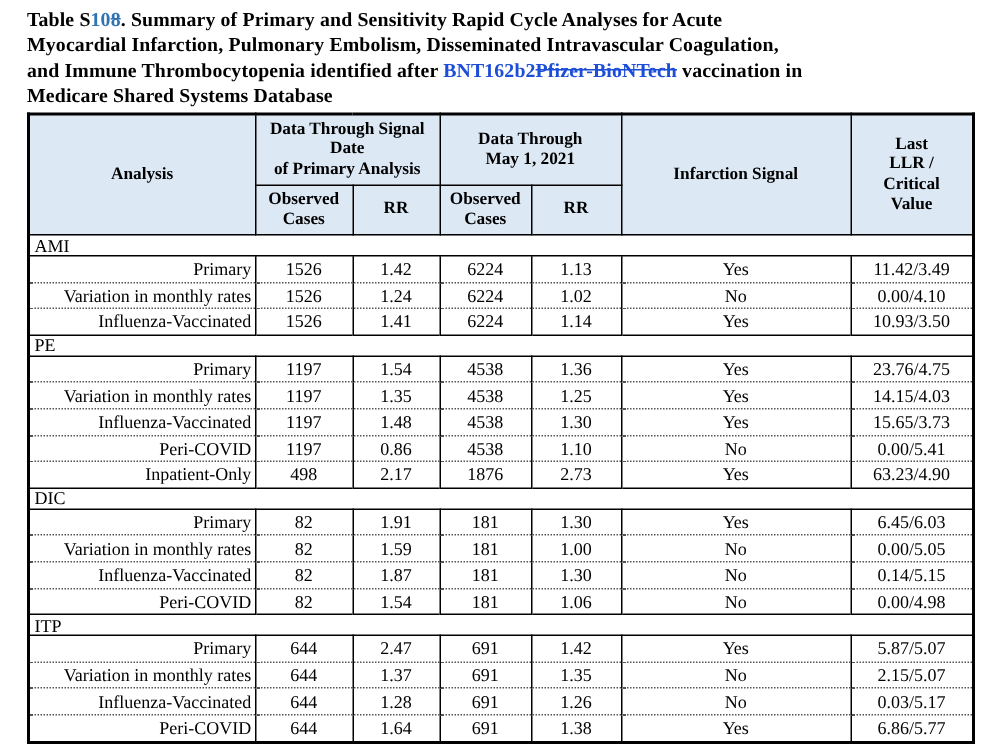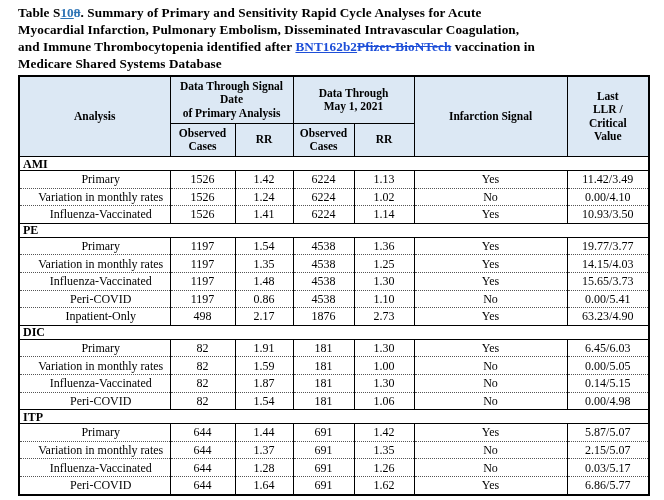--- a/index.html
+++ b/index.html
@@ -7,21 +7,21 @@
   .page{padding:4px 14px 0 18px;}
 
   .title{
     font-weight:bold;
     font-size:13.2px;
     line-height:17px;
     white-space:pre-wrap;
     width:636px;
     letter-spacing:.1px;
   }
-  .ins{text-decoration:underline;text-align:right;}
+  .ins{text-align:right;}
   .del{text-decoration:line-through;}
   .blue{color:#2E74B5;}
   .purple{color:#1d4ed8;}
 
   table.main{
     border-collapse:collapse;
     table-layout:fixed;
     width:630px;
     margin-top:3px;
     border:2px solid #000;
@@ -46,28 +46,28 @@
     font-size:12px;
     line-height:14px;
     height:16.6px;
     padding:0 2px;
     overflow:hidden;
     white-space:nowrap;
   }
   tr.section-row td{
     border-top:1px solid #000;
     border-bottom:1px solid #000;
-    font-weight:bold;
+    font-weight:normal;
     height:13px;
     line-height:12px;
     padding-left:3px;
     text-align:left;
   }
   tr.data-row td{border-top:1px dotted #555;}
-  td.label{text-align:center;padding-left:14px;}
+  td.label{text-align:right;padding-left:14px;}
   td.num{text-align:center;}
 
   .footnote{
     font-size:10.5px;
     line-height:13px;
     margin-top:2px;
   }
 </style>
 </head>
 <body>
@@ -146,21 +146,21 @@
         <tr class="section-row">
           <td colspan="7">PE</td>
         </tr>
         <tr class="data-row">
           <td class="label">Primary</td>
           <td class="num">1197</td>
           <td class="num">1.54</td>
           <td class="num">4538</td>
           <td class="num">1.36</td>
           <td class="num">Yes</td>
-          <td class="num">19.77/3.77</td>
+          <td class="num">23.76/4.75</td>
         </tr>
         <tr class="data-row">
           <td class="label">Variation in monthly rates</td>
           <td class="num">1197</td>
           <td class="num">1.35</td>
           <td class="num">4538</td>
           <td class="num">1.25</td>
           <td class="num">Yes</td>
           <td class="num">14.15/4.03</td>
         </tr>
@@ -229,21 +229,21 @@
           <td class="num">1.06</td>
           <td class="num">No</td>
           <td class="num">0.00/4.98</td>
         </tr>
         <tr class="section-row">
           <td colspan="7">ITP</td>
         </tr>
         <tr class="data-row">
           <td class="label">Primary</td>
           <td class="num">644</td>
-          <td class="num">1.44</td>
+          <td class="num">2.47</td>
           <td class="num">691</td>
           <td class="num">1.42</td>
           <td class="num">Yes</td>
           <td class="num">5.87/5.07</td>
         </tr>
         <tr class="data-row">
           <td class="label">Variation in monthly rates</td>
           <td class="num">644</td>
           <td class="num">1.37</td>
           <td class="num">691</td>
@@ -258,21 +258,21 @@
           <td class="num">691</td>
           <td class="num">1.26</td>
           <td class="num">No</td>
           <td class="num">0.03/5.17</td>
         </tr>
         <tr class="data-row">
           <td class="label">Peri-COVID</td>
           <td class="num">644</td>
           <td class="num">1.64</td>
           <td class="num">691</td>
-          <td class="num">1.62</td>
+          <td class="num">1.38</td>
           <td class="num">Yes</td>
           <td class="num">6.86/5.77</td>
         </tr>
       </tbody>
   </table>
 
   <div class="footnote">Abbreviations: LLR, log likelihood ratio; RR, risk ratio</div>
 
 </div>
 

